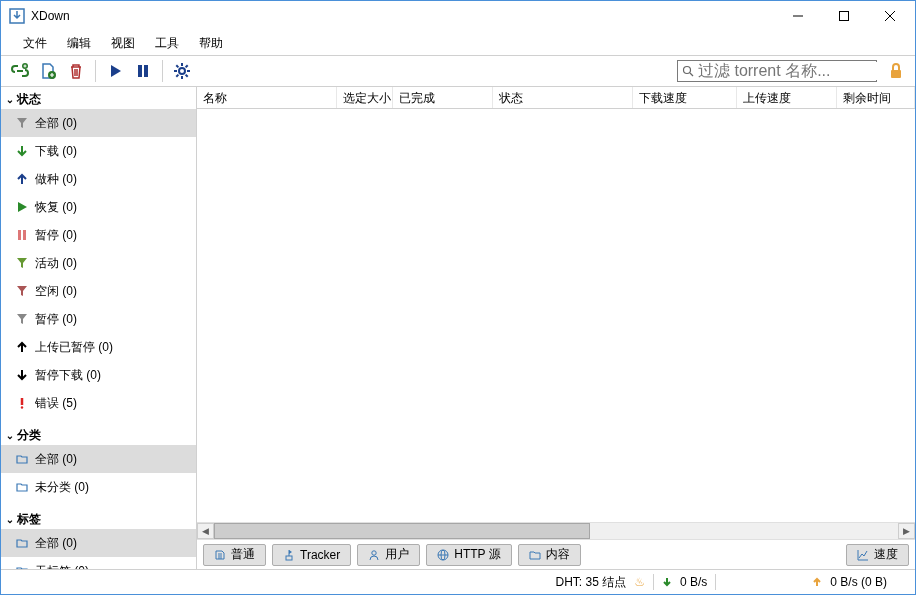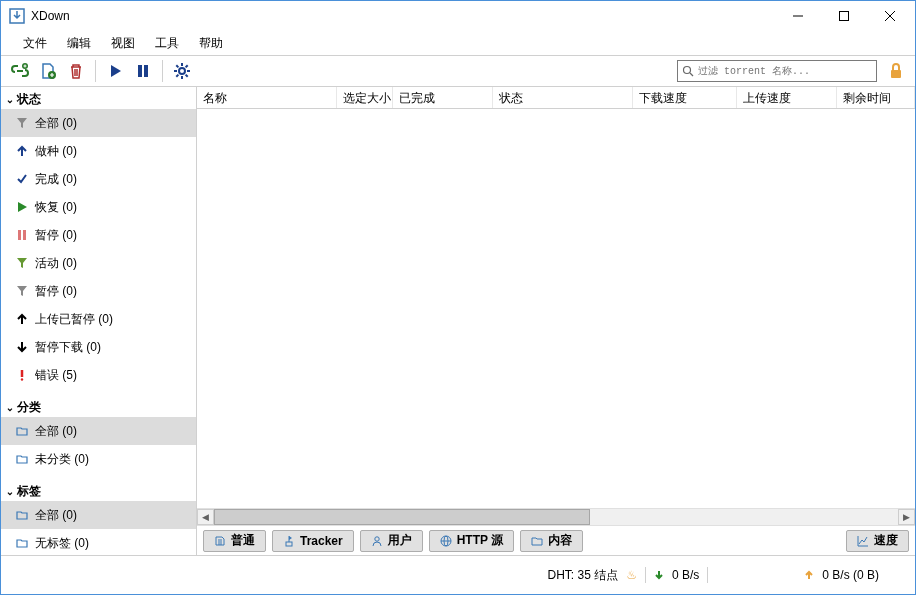--- a/index.html
+++ b/index.html
@@ -14,21 +14,21 @@
 
 .menubar { height: 24px; display: flex; align-items: center; padding: 0 12px; gap: 0; }
 .menubar .menu-item { padding: 3px 10px; cursor: pointer; }
 
 
 .toolbar { height: 32px; border-top: 1px solid #d0d0d0; border-bottom: 1px solid #d0d0d0; display: flex; align-items: center; padding: 0 6px; gap: 2px; }
 .tool-btn { width: 26px; height: 26px; display: flex; align-items: center; justify-content: center; cursor: pointer; border-radius: 2px; }
 .tool-sep { width: 1px; height: 22px; background: #d0d0d0; margin: 0 4px; }
 .spacer { flex: 1; }
 .search-box { width: 200px; height: 22px; border: 1px solid #7a7a7a; display: flex; align-items: center; padding: 0 4px; gap: 4px; }
-.search-box input { border: none; outline: none; flex: 1; font-family: Liberation Mono, monospace; font-size: 10px; }
+.search-box input { border: none; outline: none; flex: 1; font-family: Liberation Sans, sans-serif; font-size: 16px; }
 .lock-btn { width: 26px; height: 26px; margin-left: 4px; display: flex; align-items: center; justify-content: center; cursor: pointer; }
 
 
 .main { flex: 1; display: flex; min-height: 0; }
 
 
 .sidebar { width: 196px; border-right: 1px solid #d0d0d0; overflow-y: auto; padding-top: 2px; }
 .side-header { height: 20px; display: flex; align-items: center; padding-left: 2px; font-weight: bold; cursor: pointer; }
 .side-header .caret { width: 14px; text-align: center; font-size: 10px; }
 .side-item { height: 28px; display: flex; align-items: center; padding-left: 14px; gap: 6px; cursor: pointer; }
@@ -46,24 +46,24 @@
 .table-body { flex: 1; background: #fff; }
 
 
 .hscroll { height: 17px; display: flex; border-top: 1px solid #e0e0e0; }
 .hscroll-arrow { width: 17px; background: #f0f0f0; border: 1px solid #cdcdcd; display: flex; align-items: center; justify-content: center; font-size: 9px; color: #606060; cursor: pointer; }
 .hscroll-track { flex: 1; background: #f0f0f0; position: relative; }
 .hscroll-thumb { position: absolute; left: 0; top: 0; bottom: 0; width: 55%; background: #cdcdcd; border: 1px solid #a6a6a6; cursor: pointer; }
 
 
 .bottom-tabs { height: 30px; display: flex; align-items: center; padding: 4px 6px; gap: 6px; border-top: 1px solid #e0e0e0; }
-.tab-btn { height: 22px; padding: 0 10px; border: 1px solid #adadad; background: #e1e1e1; display: flex; align-items: center; gap: 5px; cursor: pointer; border-radius: 2px; font-family: monospace, "Microsoft YaHei"; font-weight: bold; }
-
-
-.statusbar { height: 39px; border-top: 1px solid #d0d0d0; display: flex; align-items: center; padding: 0 8px; gap: 8px; font-family: monospace, "Microsoft YaHei"; }
+.tab-btn { height: 22px; padding: 0 10px; border: 1px solid #adadad; background: #e1e1e1; display: flex; align-items: center; gap: 5px; cursor: pointer; border-radius: 2px; font-family: monospace, "Microsoft YaHei"; }
+
+
+.statusbar { height: 25px; border-top: 1px solid #d0d0d0; display: flex; align-items: center; padding: 0 0; gap: 8px; font-family: monospace, "Microsoft YaHei"; }
 .status-sep { width: 1px; height: 16px; background: #d0d0d0; }
 .status-grow { flex: 1; }
 
 
 svg { display: block; }
 </style>
 </head>
 <body>
 
 <div class="titlebar">
@@ -178,32 +178,32 @@
       <span class="side-icon">
           <svg width="12" height="12" viewBox="0 0 12 12">
             <path d="M1 1 h10 l-4 5 v5 l-2-1 v-4 z" fill="#888"></path>
           </svg>
         </span>
       <span>全部 (0)</span>
     </div>
     <div class="side-item">
       <span class="side-icon">
           <svg width="12" height="12" viewBox="0 0 12 12">
+            <path d="M6 1 v8 M2 6 l4 4 l4-4" stroke="#2a8a2a" stroke-width="2" fill="none"></path>
+          </svg>
+        </span>
+      <span>下载 (0)</span>
+    </div>
+    <div class="side-item">
+      <span class="side-icon">
+          <svg width="12" height="12" viewBox="0 0 12 12">
             <path d="M6 11 v-8 M2 6 l4-4 l4 4" stroke="#1b3f8b" stroke-width="2" fill="none"></path>
           </svg>
         </span>
       <span>做种 (0)</span>
-    </div>
-    <div class="side-item">
-      <span class="side-icon">
-          <svg width="12" height="12" viewBox="0 0 12 12">
-            <path d="M2 6 l3 3 l5-7" stroke="#1b3f8b" stroke-width="2" fill="none"></path>
-          </svg>
-        </span>
-      <span>完成 (0)</span>
     </div>
     <div class="side-item">
       <span class="side-icon">
           <svg width="12" height="12" viewBox="0 0 12 12">
             <path d="M2 1 l9 5 l-9 5 z" fill="#2a8a2a"></path>
           </svg>
         </span>
       <span>恢复 (0)</span>
     </div>
     <div class="side-item">
@@ -215,20 +215,28 @@
         </span>
       <span>暂停 (0)</span>
     </div>
     <div class="side-item">
       <span class="side-icon">
           <svg width="12" height="12" viewBox="0 0 12 12">
             <path d="M1 1 h10 l-4 5 v5 l-2-1 v-4 z" fill="#693"></path>
           </svg>
         </span>
       <span>活动 (0)</span>
+    </div>
+    <div class="side-item">
+      <span class="side-icon">
+          <svg width="12" height="12" viewBox="0 0 12 12">
+            <path d="M1 1 h10 l-4 5 v5 l-2-1 v-4 z" fill="#a55"></path>
+          </svg>
+        </span>
+      <span>空闲 (0)</span>
     </div>
     <div class="side-item">
       <span class="side-icon">
           <svg width="12" height="12" viewBox="0 0 12 12">
             <path d="M1 1 h10 l-4 5 v5 l-2-1 v-4 z" fill="#888"></path>
           </svg>
         </span>
       <span>暂停 (0)</span>
     </div>
     <div class="side-item">

